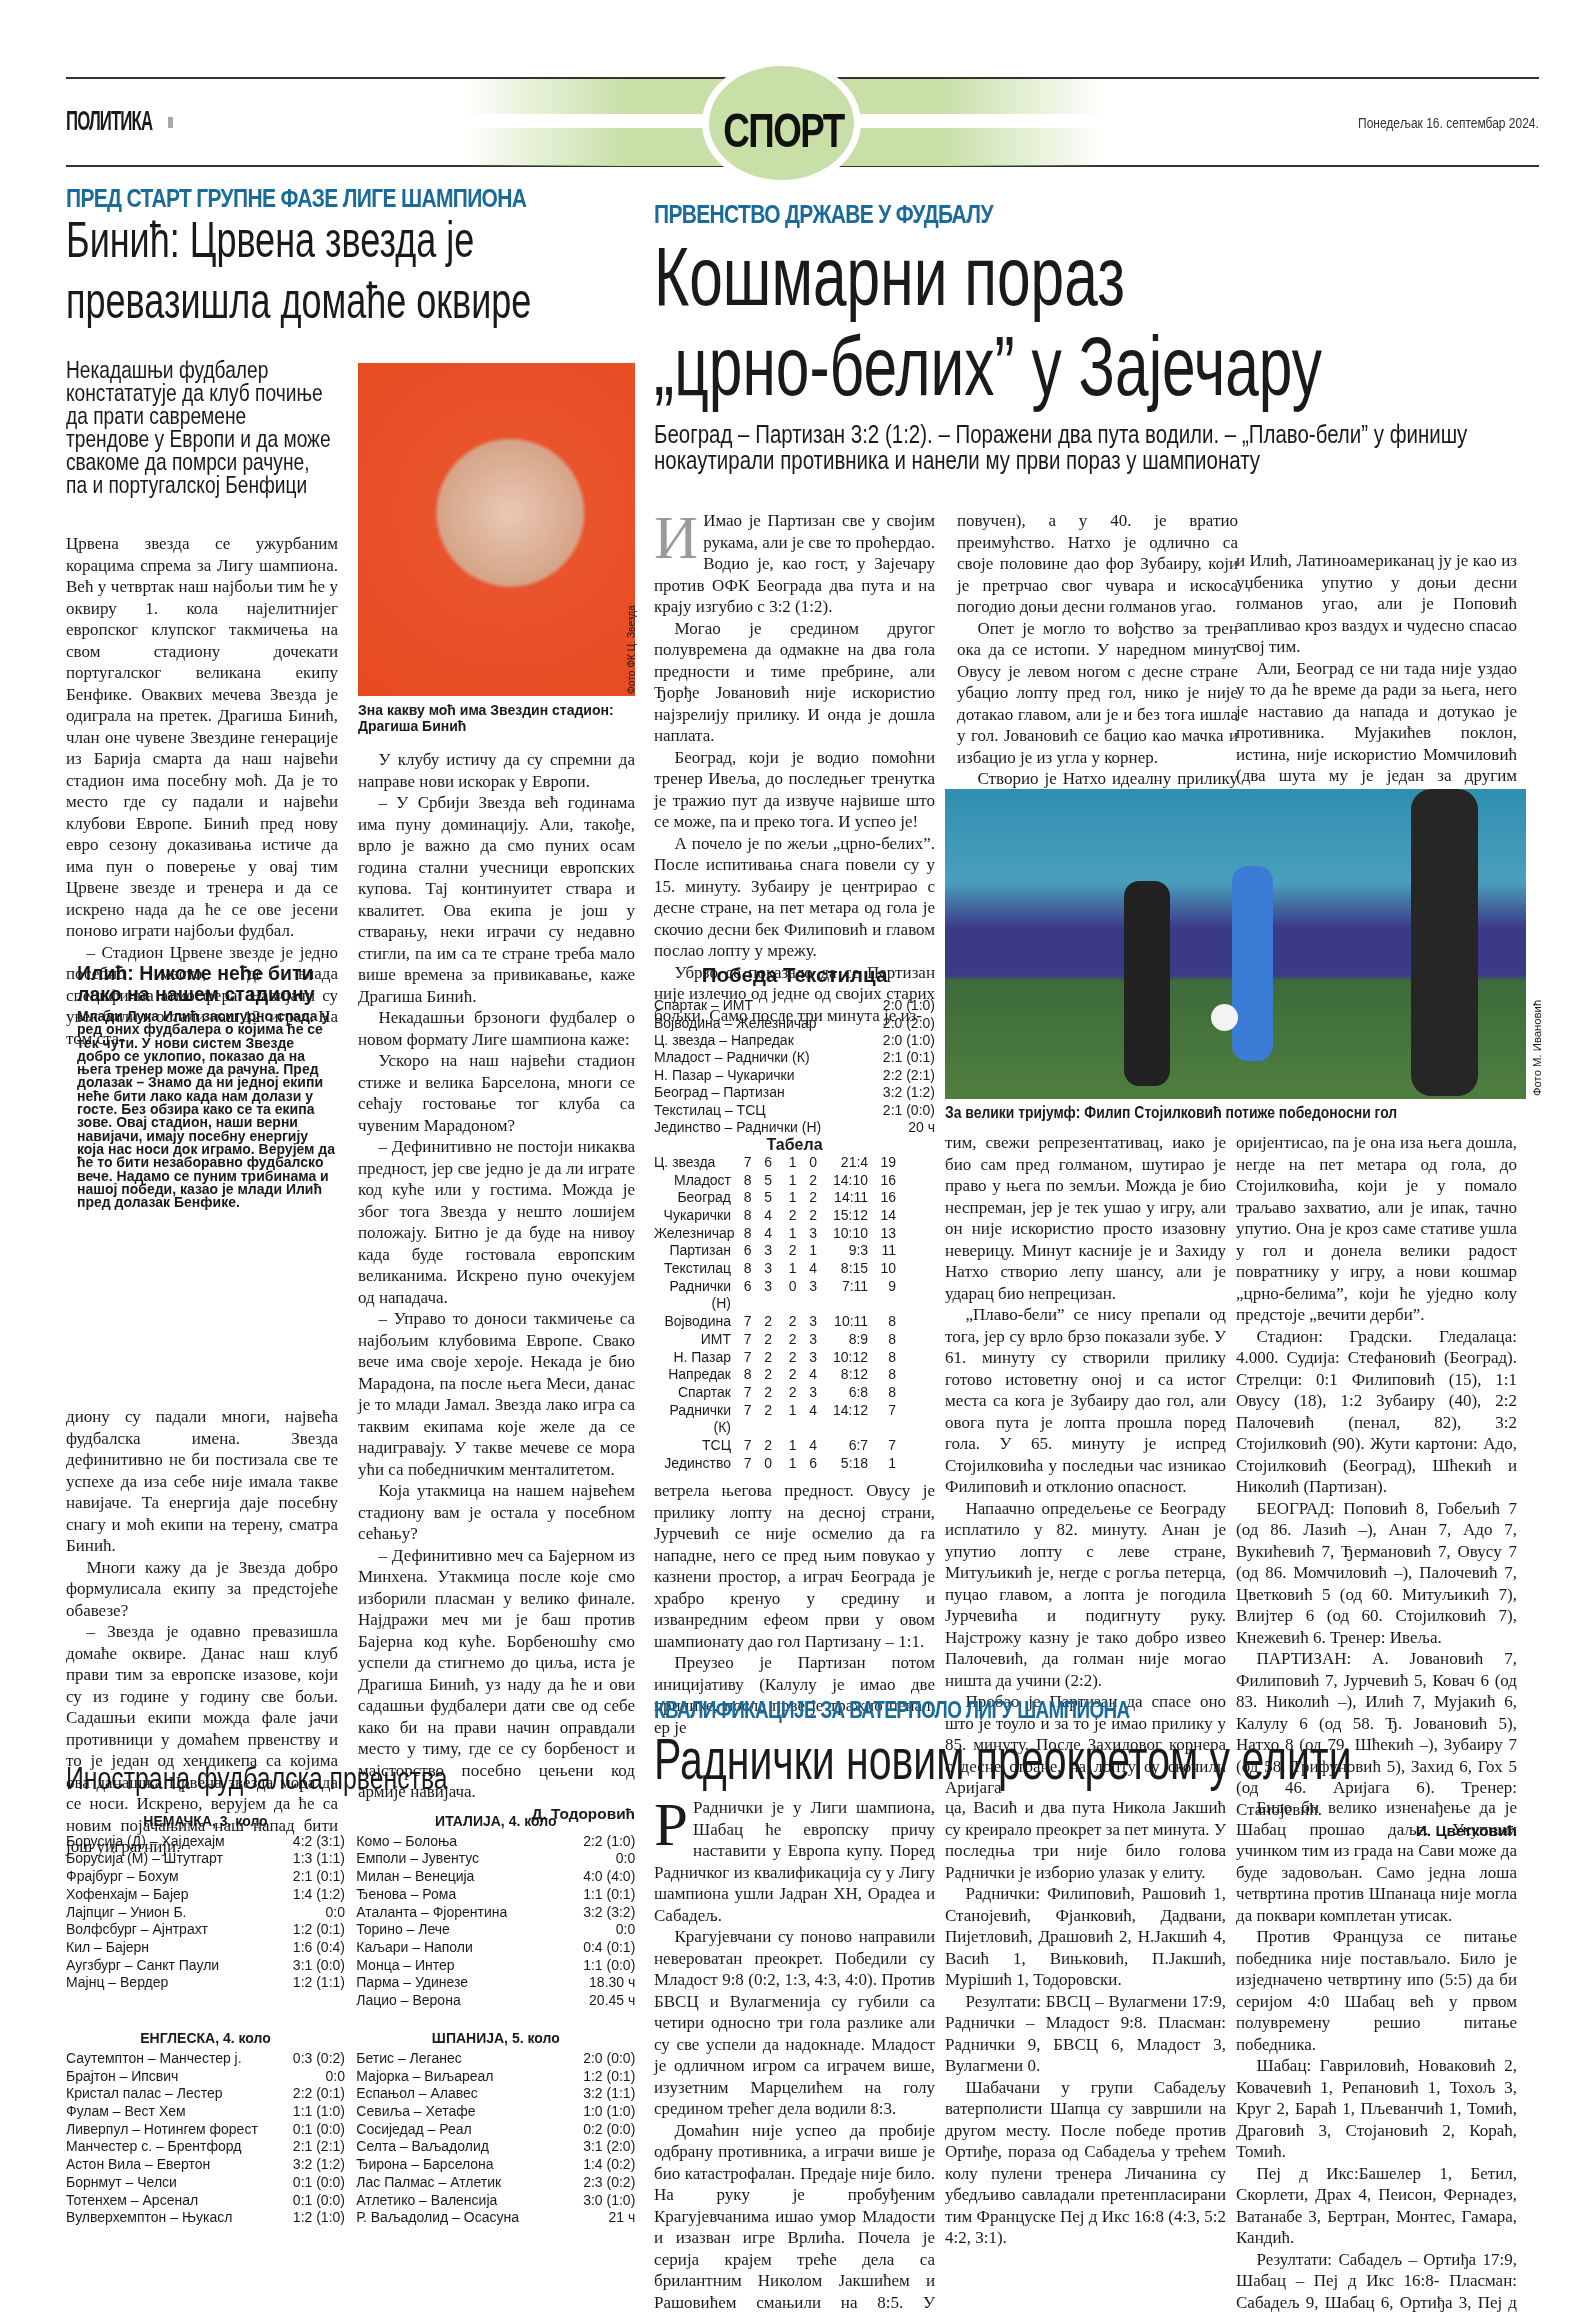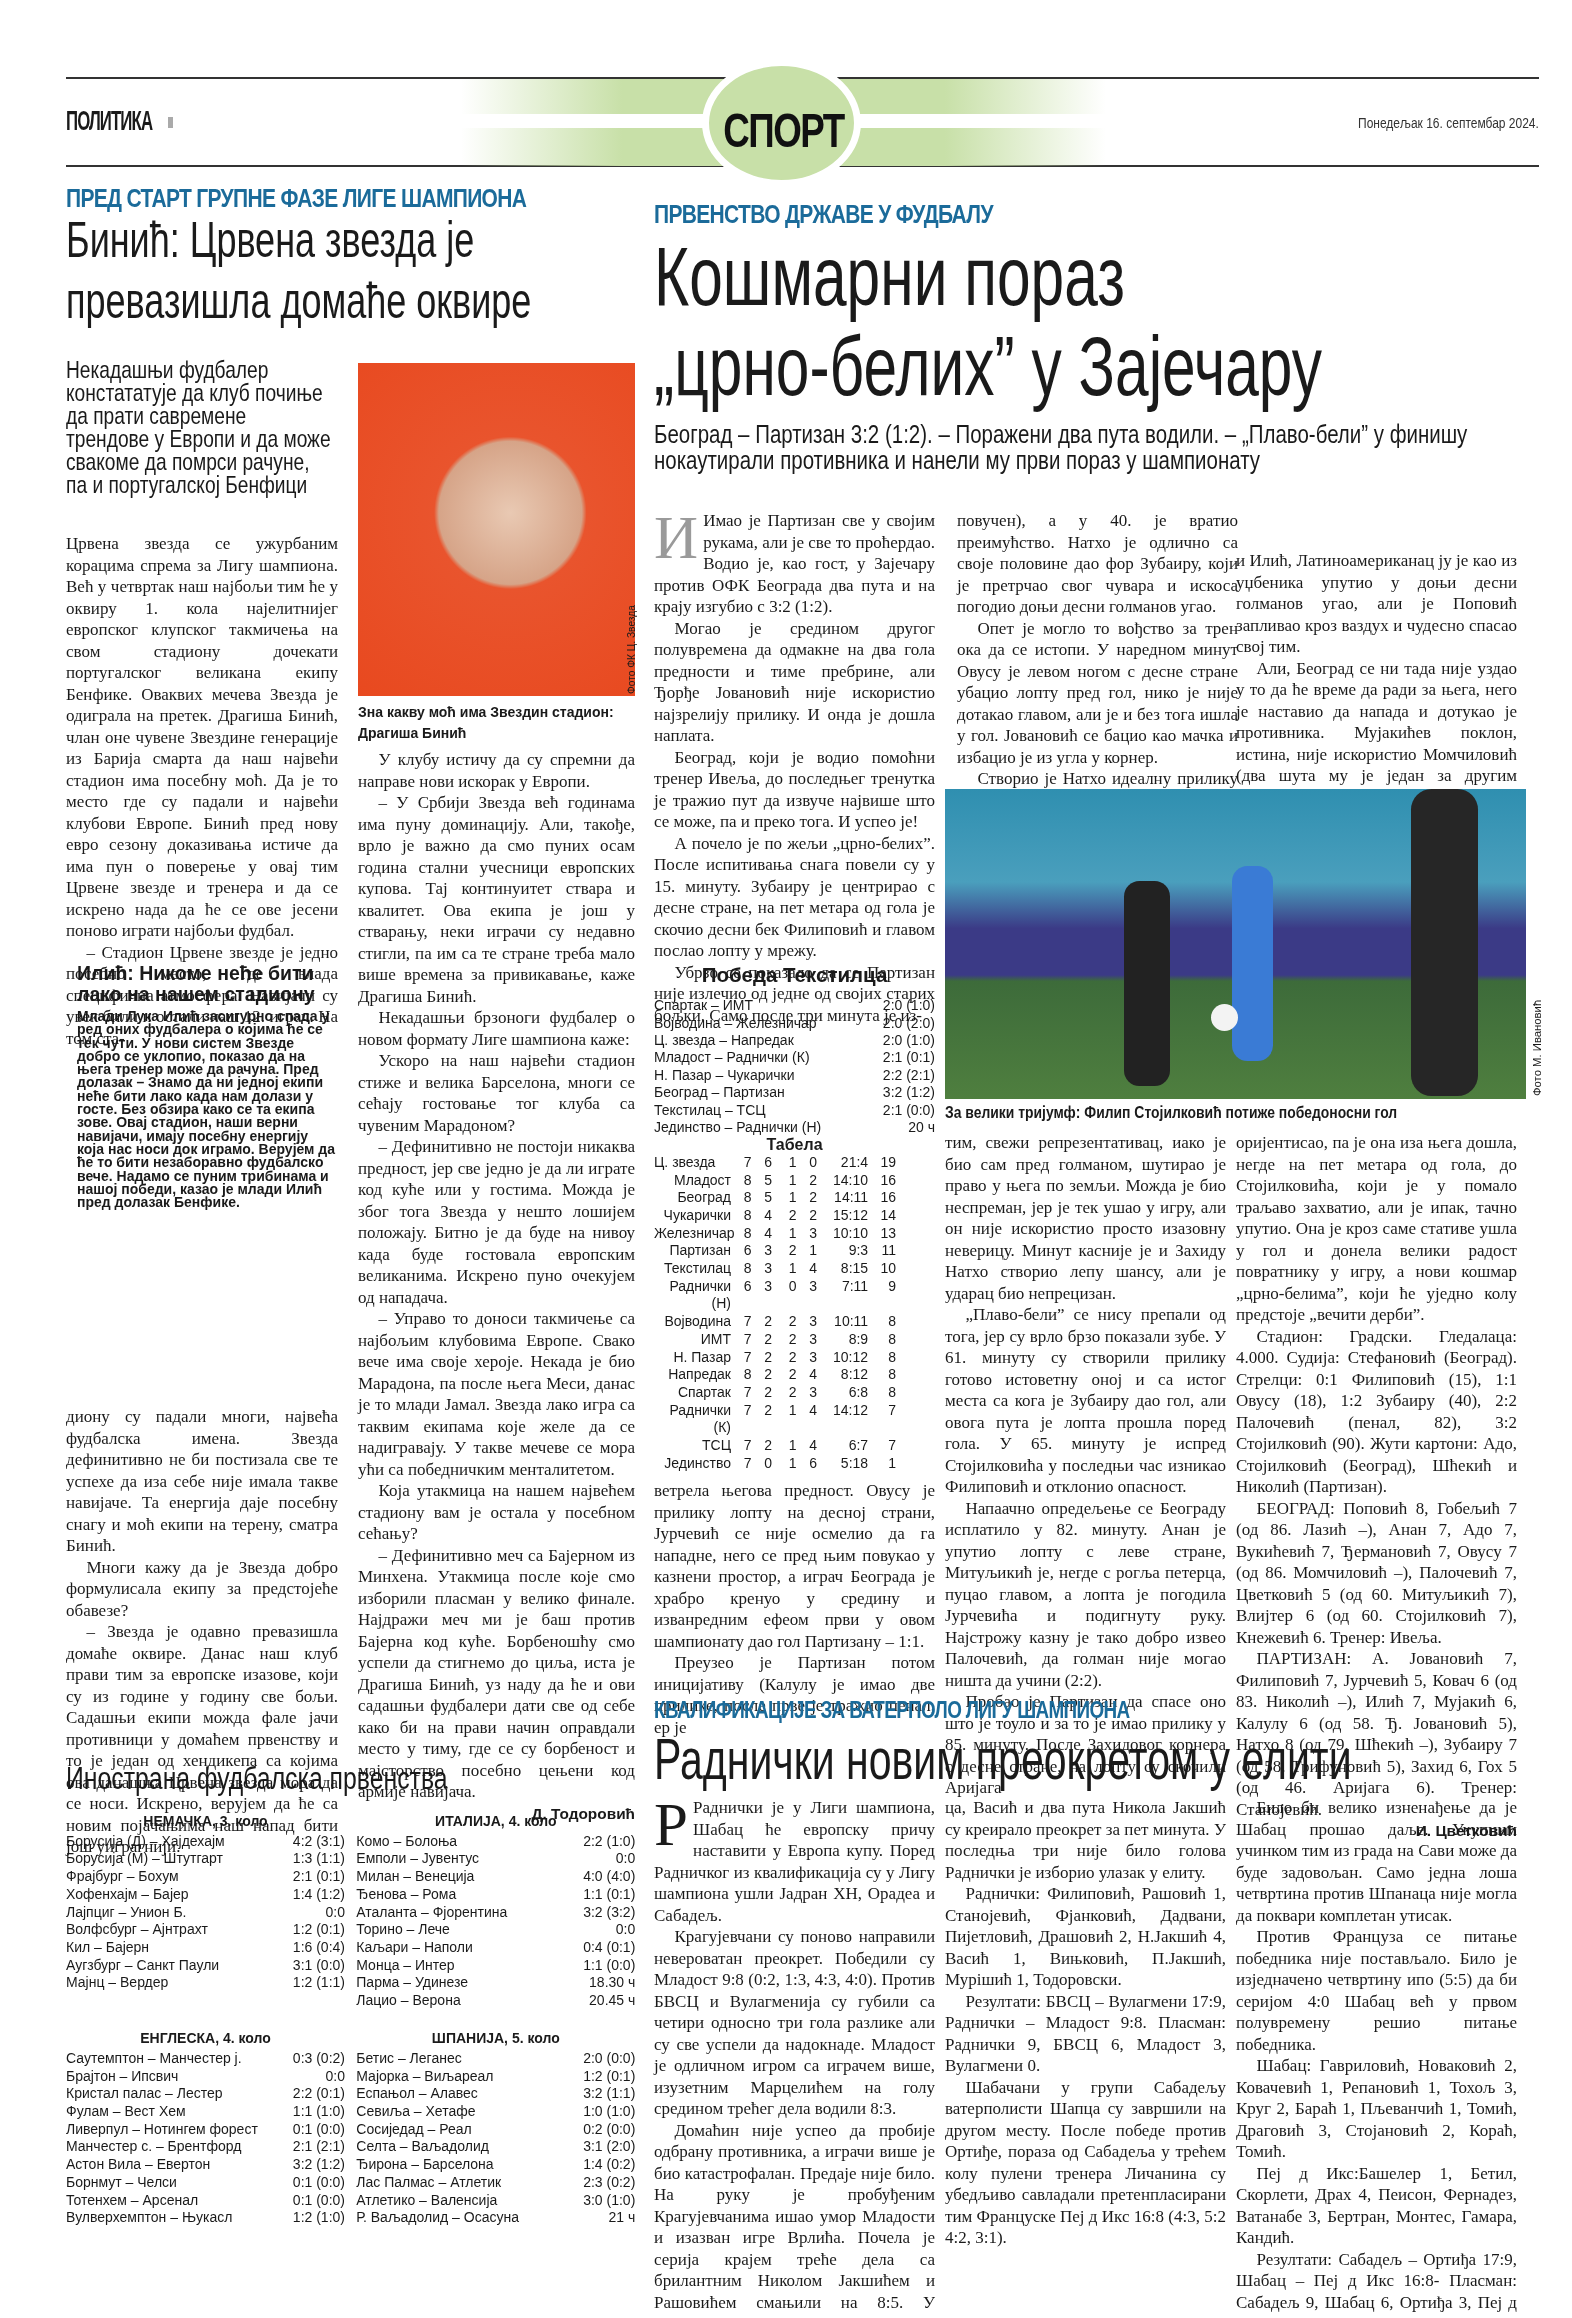--- a/index.html
+++ b/index.html
@@ -35,21 +35,21 @@
 </div>
 <div class="abs cond" style="left:66px;top:105px;font-size:28px;font-weight:bold;letter-spacing:-1.5px;transform:scaleX(0.6);transform-origin:left top;">ПОЛИТИКА</div>
 <div class="abs" style="left:168px;top:117px;width:4.6px;height:11.3px;background:#aaa;"></div>
 <div class="abs cond" style="right:34px;top:114px;font-size:15.4px;transform:scaleX(0.78);transform-origin:right top;color:#333;">Понедељак 16. септембар 2024.</div>
 
 <div class="abs kicker" style="left:66px;top:184px;transform:scaleX(0.82);">ПРЕД СТАРТ ГРУПНЕ ФАЗЕ ЛИГЕ ШАМПИОНА</div>
 <div class="abs cond" style="left:66px;top:210px;width:768px;font-size:50px;line-height:61px;transform:scaleX(0.72);transform-origin:left top;">Бинић: Црвена звезда је превазишла домаће оквире</div>
 <div class="abs cond" style="left:66px;top:358px;width:343px;font-size:24.6px;line-height:23px;transform:scaleX(0.78);transform-origin:left top;">Некадашњи фудбалер констататује да клуб почиње да прати савремене трендове у Европи и да може свакоме да помрси рачуне, па и португалској Бенфици</div>
 <div class="abs" style="left:358px;top:363px;width:277px;height:333px;background:radial-gradient(circle at 55% 45%,#e9c9b3 0%,#d6a488 30%,#e9542d 32%,#e8491f 100%);"></div>
 <div class="abs sans" style="left:626px;top:694px;font-size:10.2px;transform:rotate(-90deg);transform-origin:left top;white-space:nowrap;">Фото ФК Ц. Звезда</div>
-<div class="abs sans" style="left:358px;top:702px;width:266px;font-size:14px;font-weight:bold;line-height:21px;">Зна какву моћ има Звездин стадион: Драгиша Бинић</div>
+<div class="abs sans" style="left:358px;top:702px;width:266px;font-size:14px;font-weight:bold;line-height:16px;">Зна какву моћ има Звездин стадион: Драгиша Бинић</div>
 
 <div class="abs body" style="left:66px;top:533px;width:272px;">
   <p class="noind">Црвена звезда се ужурбаним корацима спрема за Лигу шампиона. Већ у четвртак наш најбољи тим ће у оквиру 1. кола најелитнијег европског клупског такмичења на свом стадиону дочекати португалског великана екипу Бенфике. Оваквих мечева Звезда је одиграла на претек. Драгиша Бинић, члан оне чувене Звездине генерације из Барија смарта да наш највећи стадион има посебну моћ. Да је то место где су падали и највећи клубови Европе. Бинић пред нову еврo сезону доказивања истиче да има пун о поверење у овај тим Црвене звезде и тренера и да се искрено нада да ће се ове јесени поново играти најбољи фудбал.</p>
   <p>– Стадион Црвене звезде је једно посебно место, где влада специфична атмосфера. Навијачи су увек били и остали наш 12. играч. На том ста-</p>
 </div>
 
 <div class="abs" style="left:77px;top:963px;width:261px;">
   <div class="sans" style="font-size:19.5px;font-weight:bold;line-height:20.5px;margin-bottom:6px;">Илић: Никоме неће бити лако на нашем стадиону</div>
   <div class="sans" style="font-size:14px;font-weight:bold;line-height:13.3px;">Млади Лука Илић засигурно спада у ред оних фудбалера о којима ће се тек чути. У нови систем Звезде добро се уклопио, показао да на њега тренер може да рачуна. Пред долазак – Знамо да ни једној екипи неће бити лако када нам долази у госте. Без обзира како се та екипа зове. Овај стадион, наши верни навијачи, имају посебну енергију која нас носи док играмо. Верујем да ће то бити незаборавно фудбалско вече. Надамо се пуним трибинама и нашој победи, казао је млади Илић пред долазак Бенфике.</div>
 </div>

